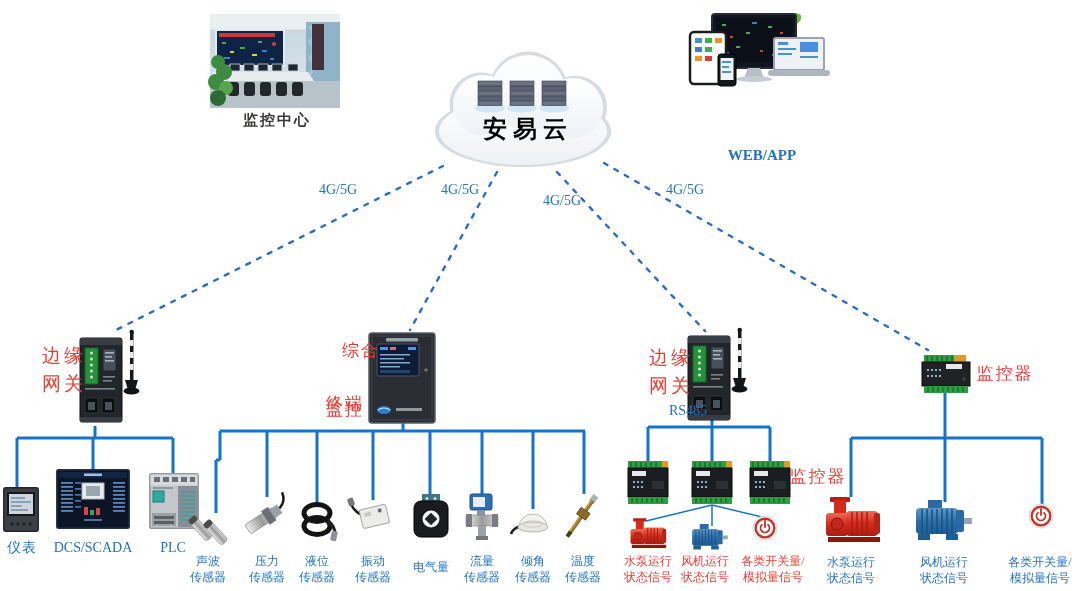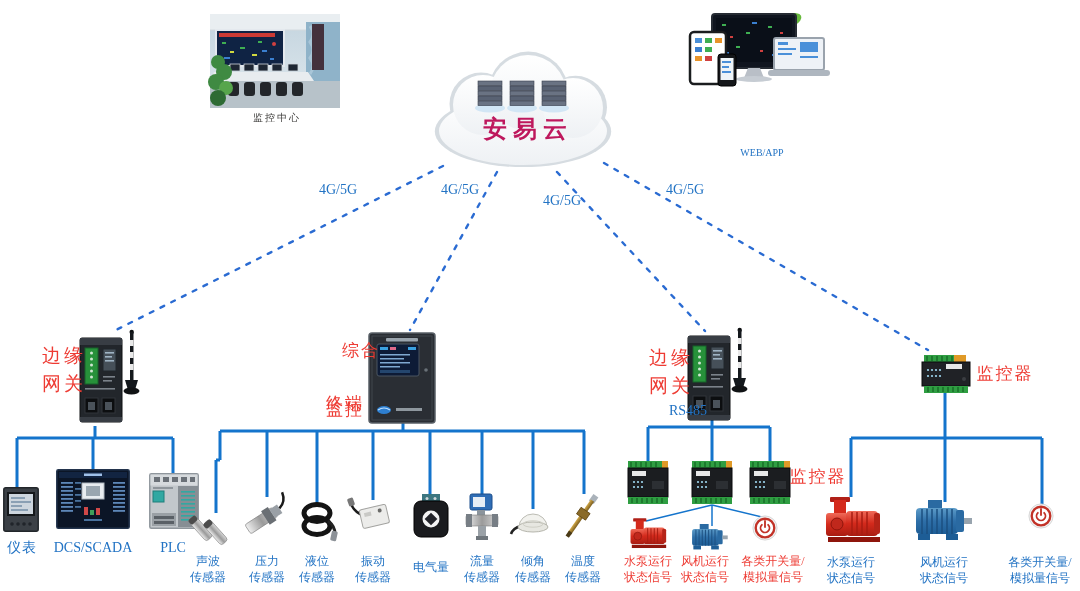--- a/index.html
+++ b/index.html
@@ -5,24 +5,24 @@
   html,body{margin:0;padding:0;background:#fff;}
   .canvas{position:relative;width:1080px;height:591px;background:#fff;overflow:hidden;
           font-family:"Liberation Serif","DejaVu Serif",serif;}
   .abs{position:absolute;}
   svg{display:block;overflow:visible;}
   .lbl{position:absolute;transform:translateX(-50%);text-align:center;white-space:nowrap;
        line-height:1.15;font-family:"Liberation Serif","DejaVu Serif",serif;}
   .red{color:#ee3b33;}
   .blue{color:#2273c4;}
   .dark{color:#3b3a38;}
-  .cloudblue{color:#be185d;font-weight:bold;text-align:right;}
+  .cloudblue{color:#000000;font-weight:bold;text-align:right;}
   .s13{font-size:12px;}
   .s14{font-size:14px;}
-  .s15{font-size:10px;}
+  .s15{font-size:15px;font-weight:bold;}
   .s17{font-size:17px;letter-spacing:2px;}
   .s19{font-size:19px;letter-spacing:3px;}
   .s24{font-size:24px;letter-spacing:6px;}
 </style>
 </head>
 <body>
 
 <div class="canvas">
 
   <svg class="abs" style="left:0;top:0" width="1080" height="591" viewBox="0 0 1080 591">

